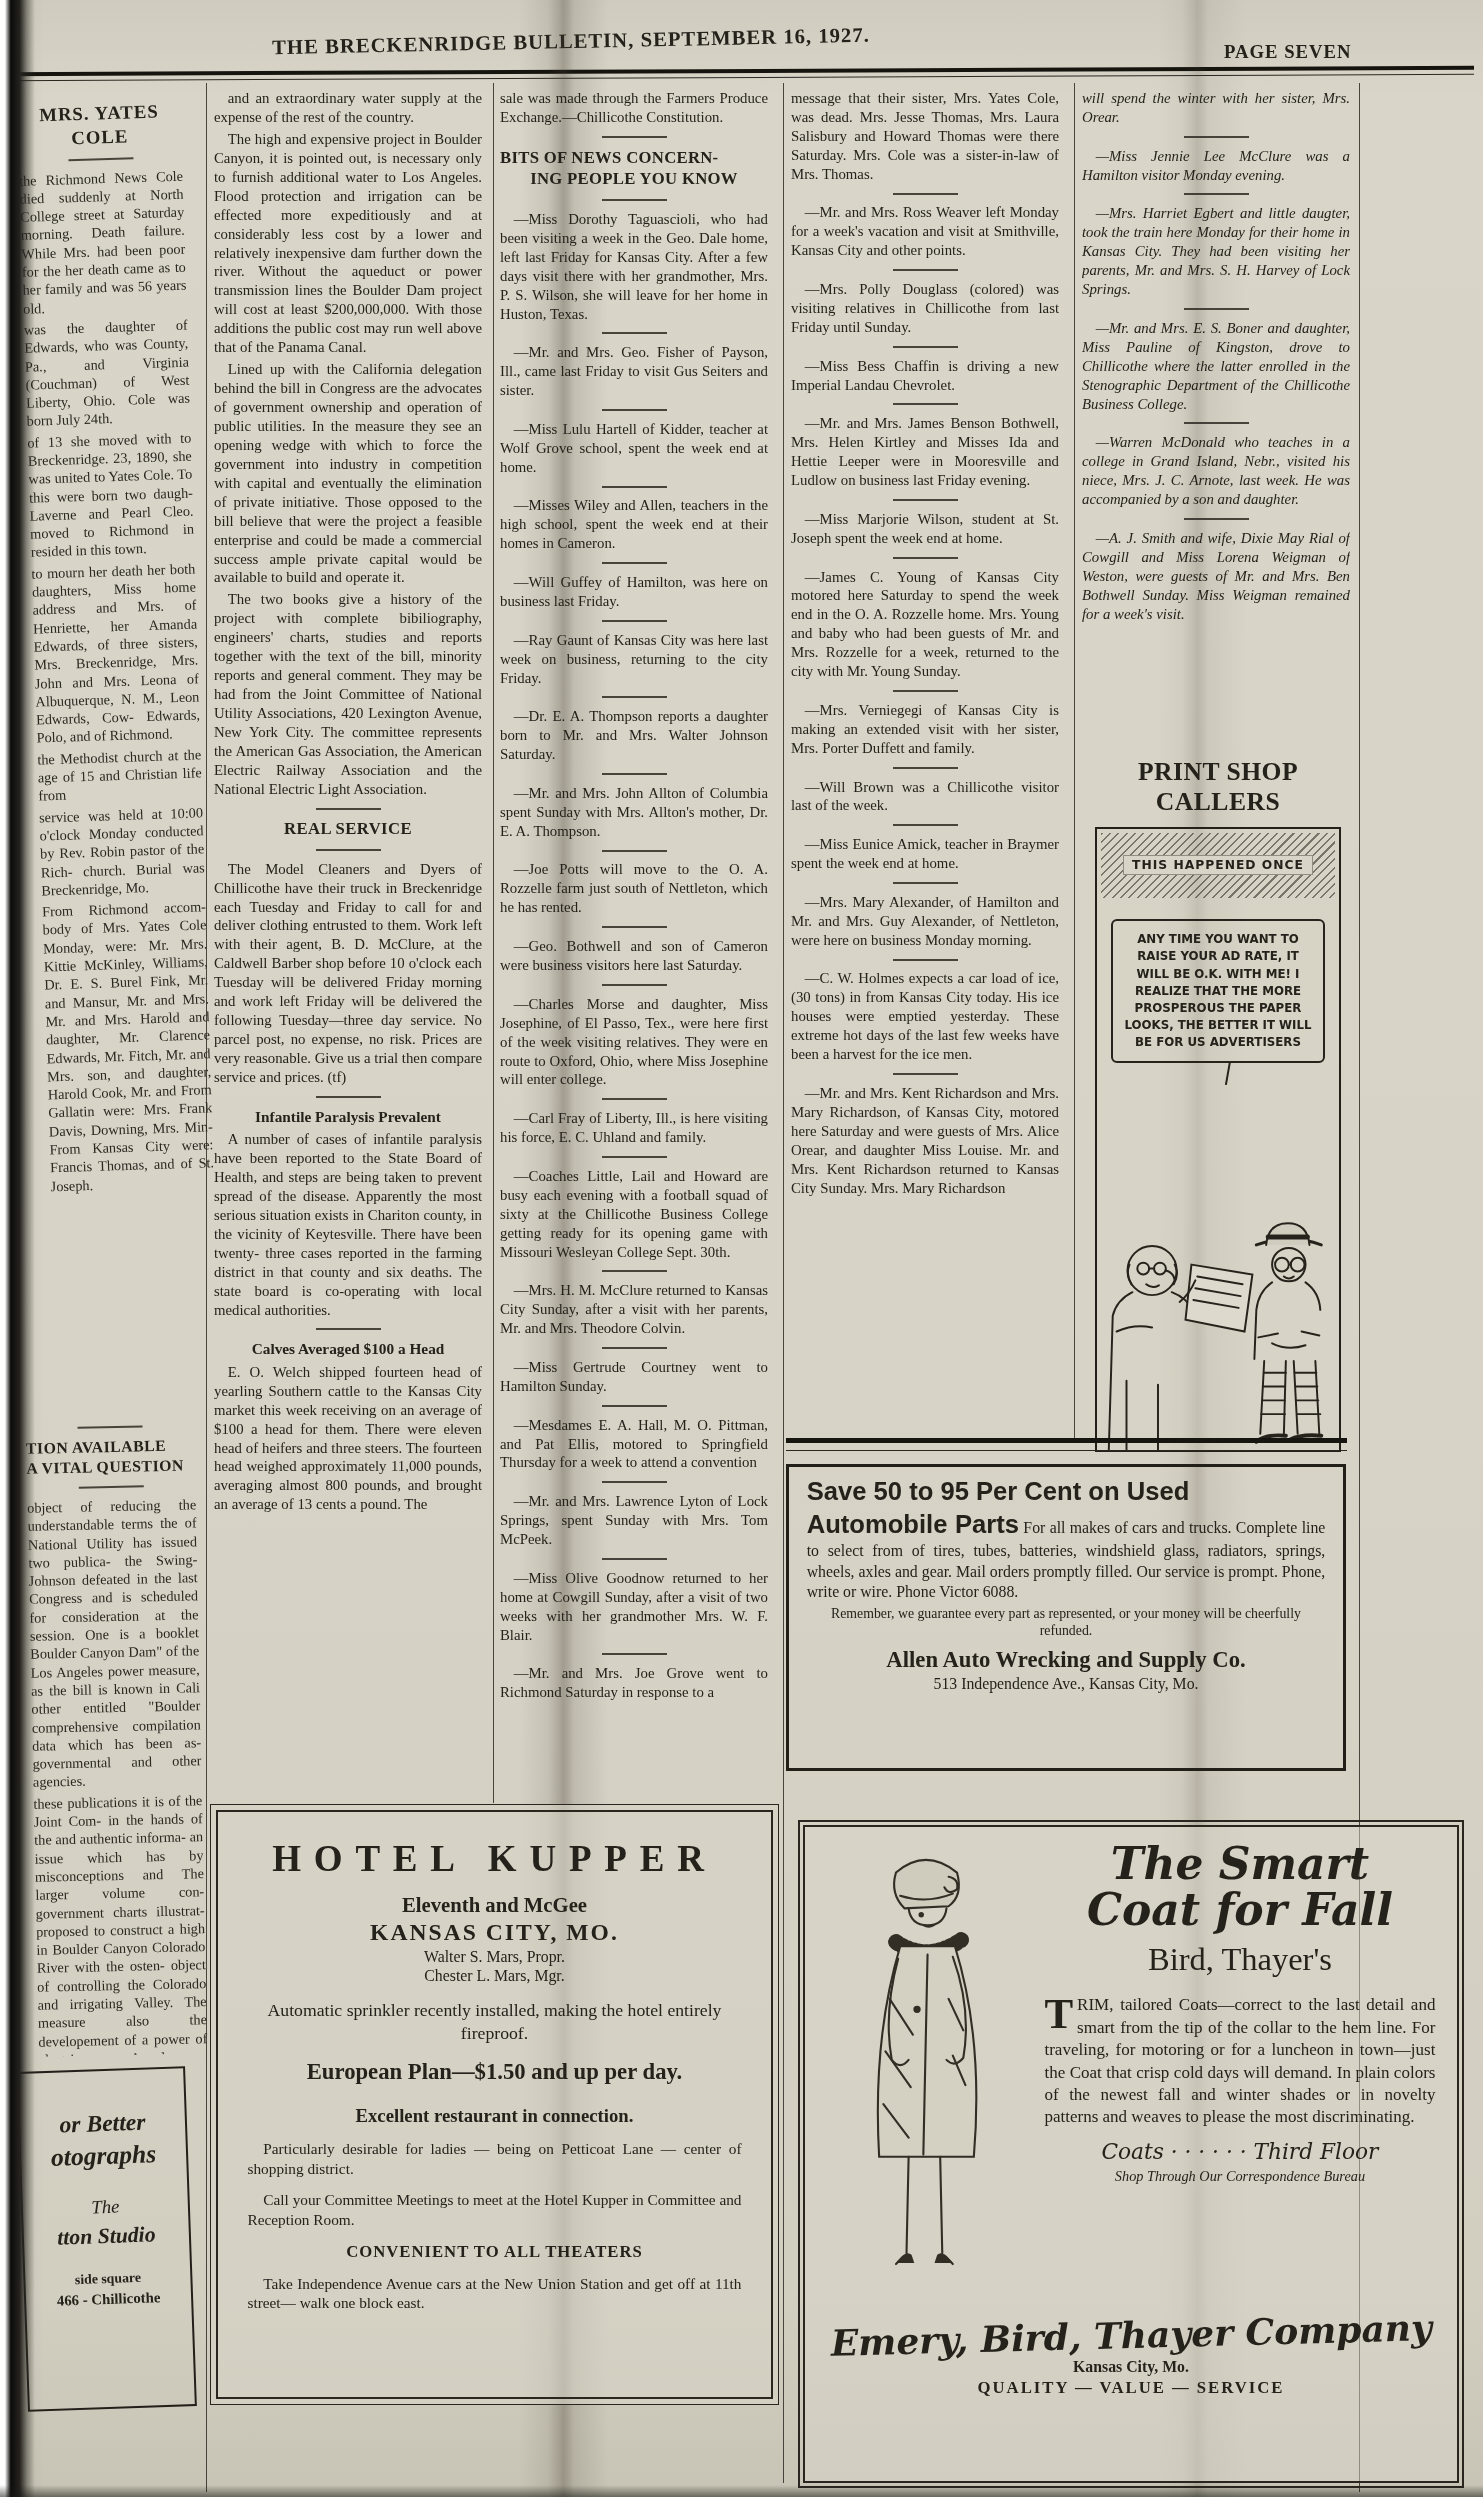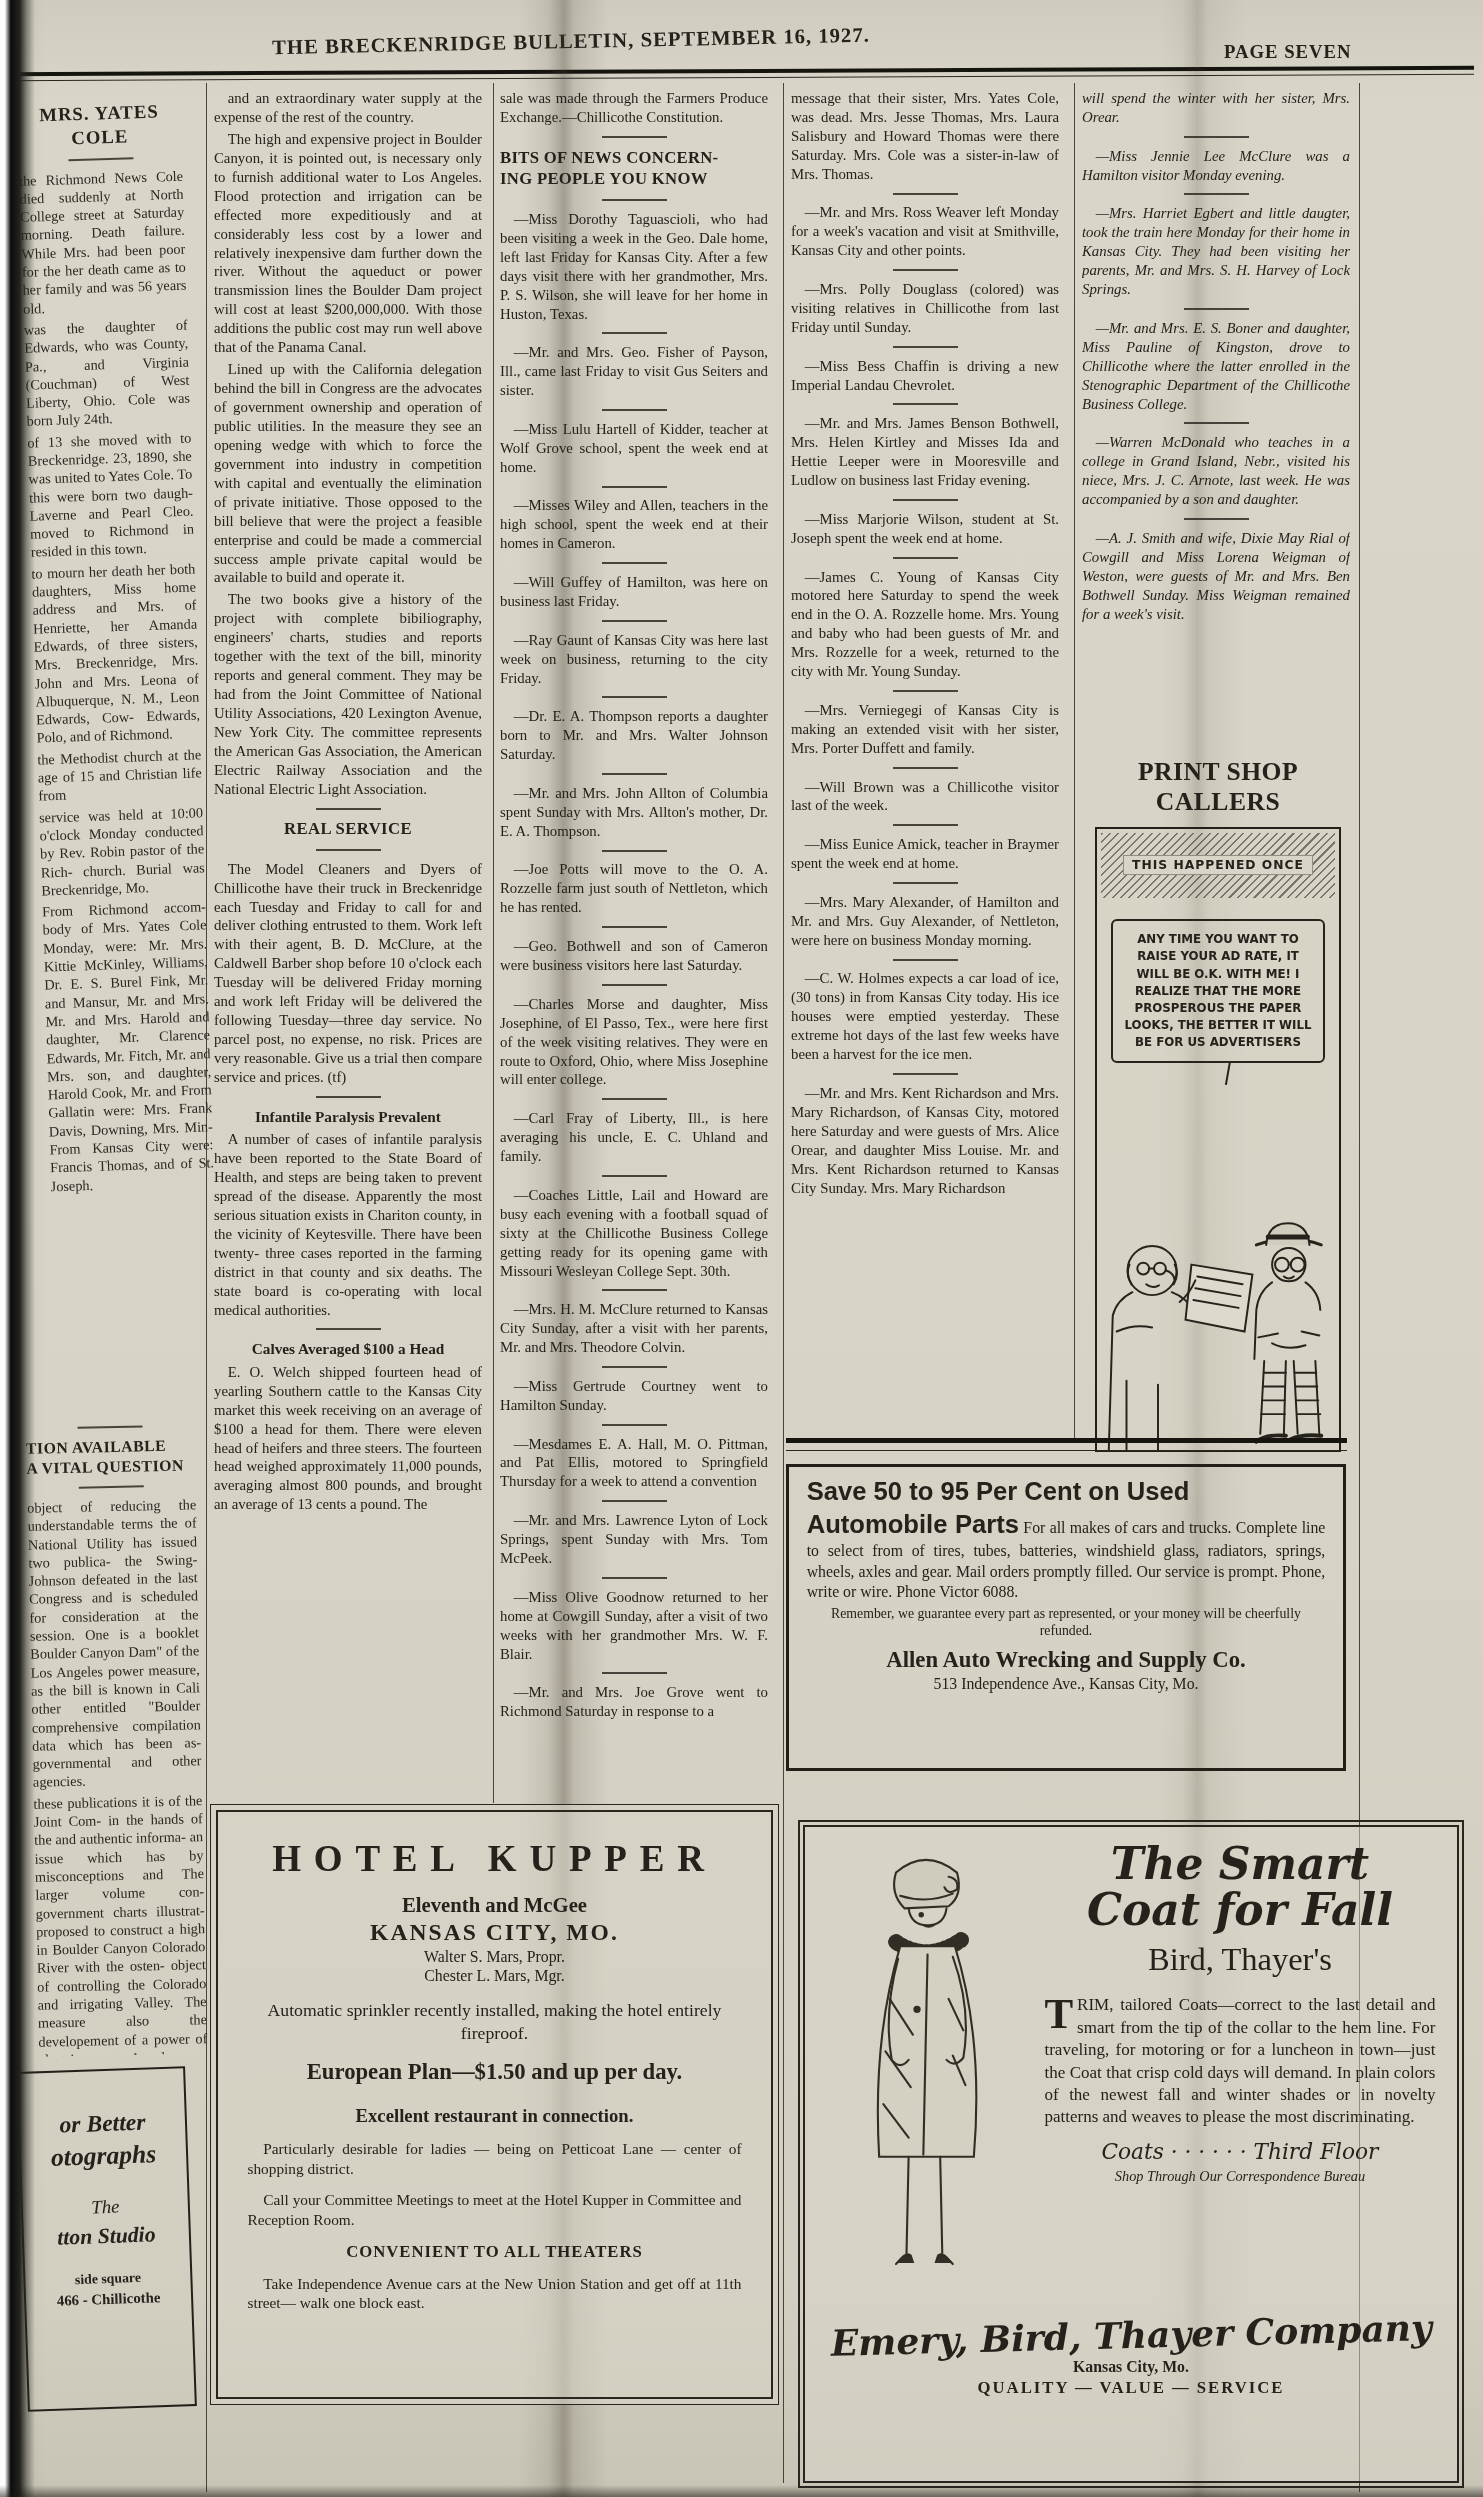--- a/index.html
+++ b/index.html
@@ -23,21 +23,21 @@
   .col{position:absolute;font-size:14.8px;line-height:1.28;text-align:justify;overflow:hidden;z-index:2;}
   .col p{margin:0 0 3px 0;text-indent:13.8px;}
   .col p.noindent{text-indent:0;}
   .headline{font-weight:bold;text-align:center;font-size:16.7px;letter-spacing:0.4px;margin:5.9px 0 3.9px;text-indent:0;}
   .subhead{font-weight:bold;text-align:center;font-size:15.3px;margin:5.9px 0 3.9px;text-indent:0;}
   .sep{border:none;border-top:2px solid rgba(46,42,34,.85);width:65px;margin:8.9px auto;}
   .news-item::before{content:"";display:block;width:65px;margin:8.9px auto;border-top:2px solid rgba(46,42,34,.85);}
   .news-item p{text-indent:13.8px;margin:0;}
   .bits-head{font-weight:bold;font-size:16.7px;letter-spacing:0.3px;line-height:1.3;margin:3.9px 0;}
   .bits-head .l1{text-align:left;}
-  .bits-head .l2{text-align:left;}
+  .bits-head .l2{text-align:center;}
   .frag{color:#2b2822;}
   
   #col1-obit{transform:rotate(-1.8deg);font-size:14.3px;}
   #col1-obit .headline{font-size:18.7px;letter-spacing:1px;}
   #col1-vital{transform:rotate(-1.2deg);font-size:14.3px;}
   #col1-vital .headline{font-size:15.8px;letter-spacing:0.5px;text-align:left;}
   
   #printshop{position:absolute;left:1084px;top:757px;width:268px;z-index:2;}
   .print-title{font-weight:bold;font-size:25.6px;text-align:center;margin:0 0 9.9px;letter-spacing:0.5px;font-family:"Liberation Serif",serif;}
   .panel{border:2px solid #23201a;width:242px;height:621px;margin:0 auto;background:rgba(216,212,199,.35);position:relative;}
@@ -208,21 +208,21 @@
         <div class="news-item">
           <p>—Joe Potts will move to the O. A. Rozzelle farm just south of Nettleton, which he has rented.</p>
         </div>
         <div class="news-item">
           <p>—Geo. Bothwell and son of Cameron were business visitors here last Saturday.</p>
         </div>
         <div class="news-item">
           <p>—Charles Morse and daughter, Miss Josephine, of El Passo, Tex., were here first of the week visiting relatives. They were en route to Oxford, Ohio, where Miss Josephine will enter college.</p>
         </div>
         <div class="news-item">
-          <p>—Carl Fray of Liberty, Ill., is here averaging his uncle, E. C. Uhland and family.</p>
+          <p>—Carl Fray of Liberty, Ill., is here visiting his force, E. C. Uhland and family.</p>
         </div>
         <div class="news-item">
           <p>—Coaches Little, Lail and Howard are busy each evening with a football squad of sixty at the Chillicothe Business College getting ready for its opening game with Missouri Wesleyan College Sept. 30th.</p>
         </div>
         <div class="news-item">
           <p>—Mrs. H. M. McClure returned to Kansas City Sunday, after a visit with her parents, Mr. and Mrs. Theodore Colvin.</p>
         </div>
         <div class="news-item">
           <p>—Miss Gertrude Courtney went to Hamilton Sunday.</p>
         </div>

